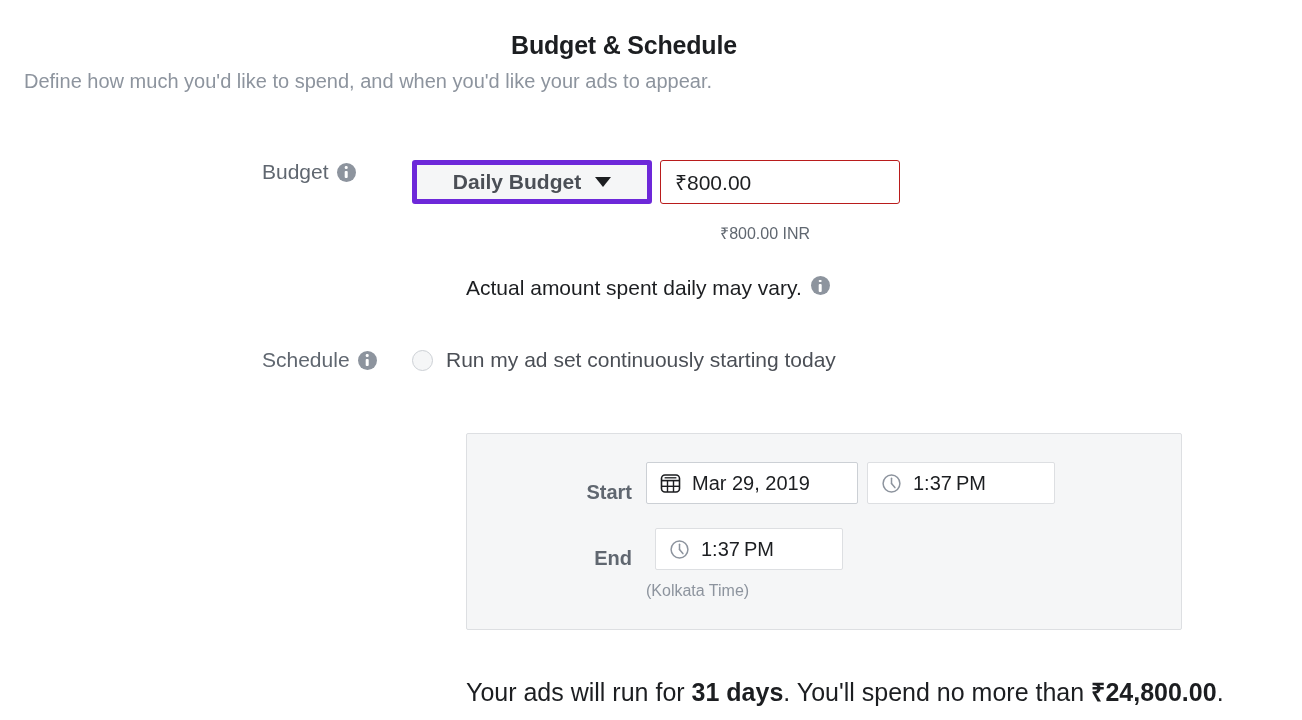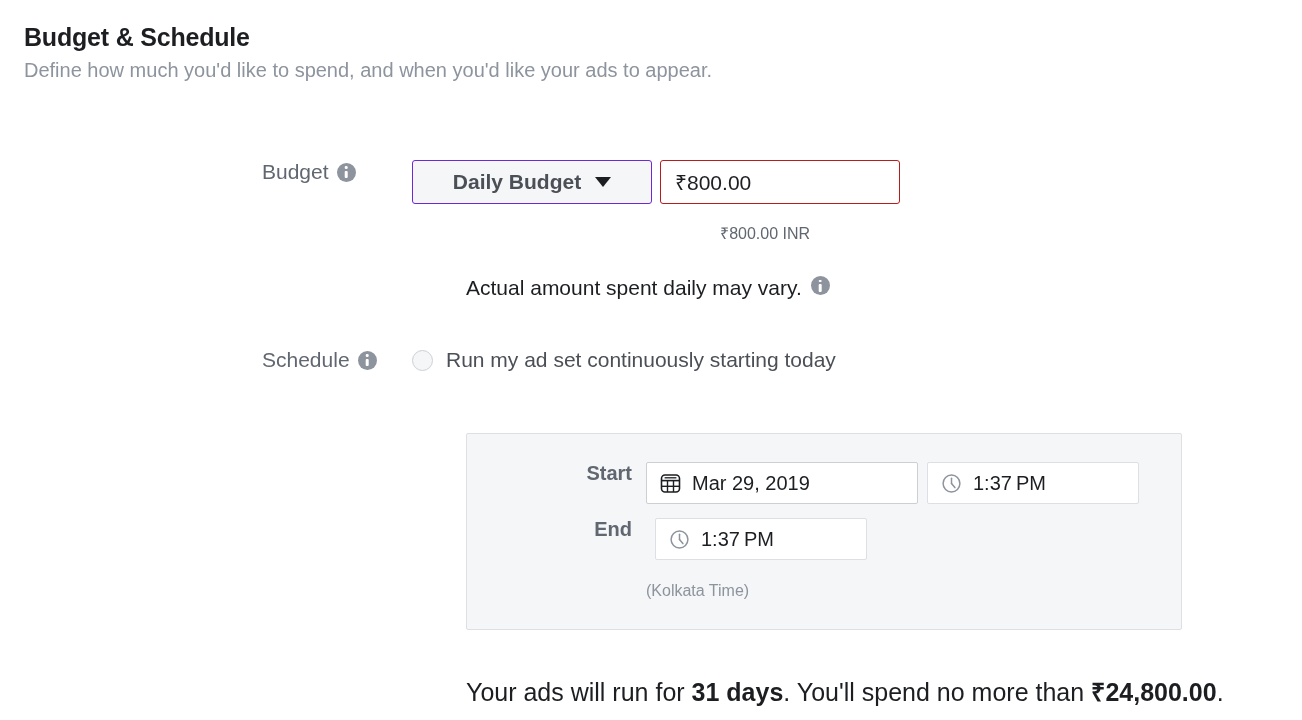--- a/index.html
+++ b/index.html
@@ -24,21 +24,22 @@
     left: 24px;
     top: 22px;
     width: 1200px;
   }
   .page-title {
     font-size: 25px;
     font-weight: bold;
     color: #1c1e21;
     letter-spacing: -0.2px;
     line-height: 30px;
-    margin: 0;
+    margin: 8px;
+    text-align: center;
   }
   .page-subtitle {
     font-size: 20px;
     font-weight: normal;
     color: #8d949e;
     line-height: 26px;
     margin: 5px 0 0 0;
   }
 
   
@@ -97,21 +98,21 @@
 
   
   #budget-row { left: 262px; top: 160px; }
 
   .budget-controls { display: flex; align-items: flex-start; }
 
   .select-button {
     width: 240px;
     height: 44px;
     background: #f5f6f7;
-    border: 1px solid #6d28d9;
+    border: 5px solid #6d28d9;
     border-radius: 3px;
     display: flex;
     align-items: center;
     justify-content: center;
     gap: 14px;
     font-size: 21px;
     font-weight: bold;
     color: #4b4f56;
     cursor: pointer;
     font-family: "Liberation Sans", sans-serif;
@@ -216,47 +217,47 @@
     border-radius: 2px;
   }
   .date-rows {
     position: absolute;
     left: 0;
     top: 28px;
     width: 100%;
   }
   .date-row {
     display: flex;
-    align-items: flex-start;
-    margin-bottom: 14px;
+    align-items: flex-end;
+    margin-bottom: 24px;
   }
   .date-row-label {
     width: 179px;
     text-align: right;
     padding-right: 14px;
     font-size: 20px;
     font-weight: bold;
     color: #606770;
   }
   .date-field {
-    width: 272px;
+    width: 212px;
     height: 42px;
     background: #ffffff;
     border: 1px solid #ccd0d5;
     border-radius: 2px;
     display: flex;
     align-items: center;
     gap: 11px;
     padding: 0 13px;
     font-size: 20px;
     color: #1c1e21;
     cursor: pointer;
   }
   .time-field {
-    width: 212px;
+    width: 188px;
     height: 42px;
     margin-left: 9px;
     background: #ffffff;
     border: 1px solid #dddfe2;
     border-radius: 2px;
     display: flex;
     align-items: center;
     gap: 11px;
     padding: 0 13px;
     font-size: 20px;

